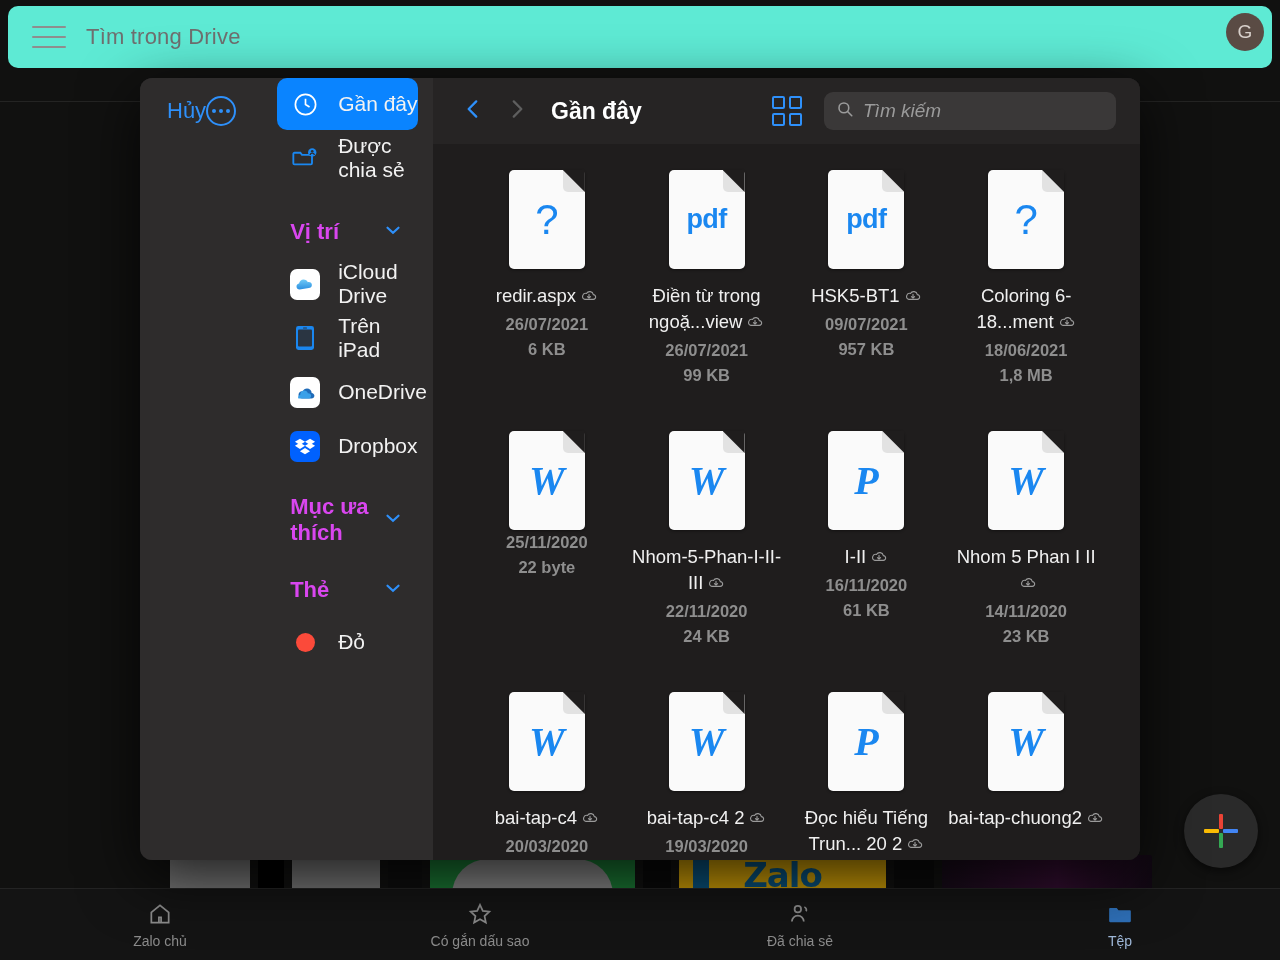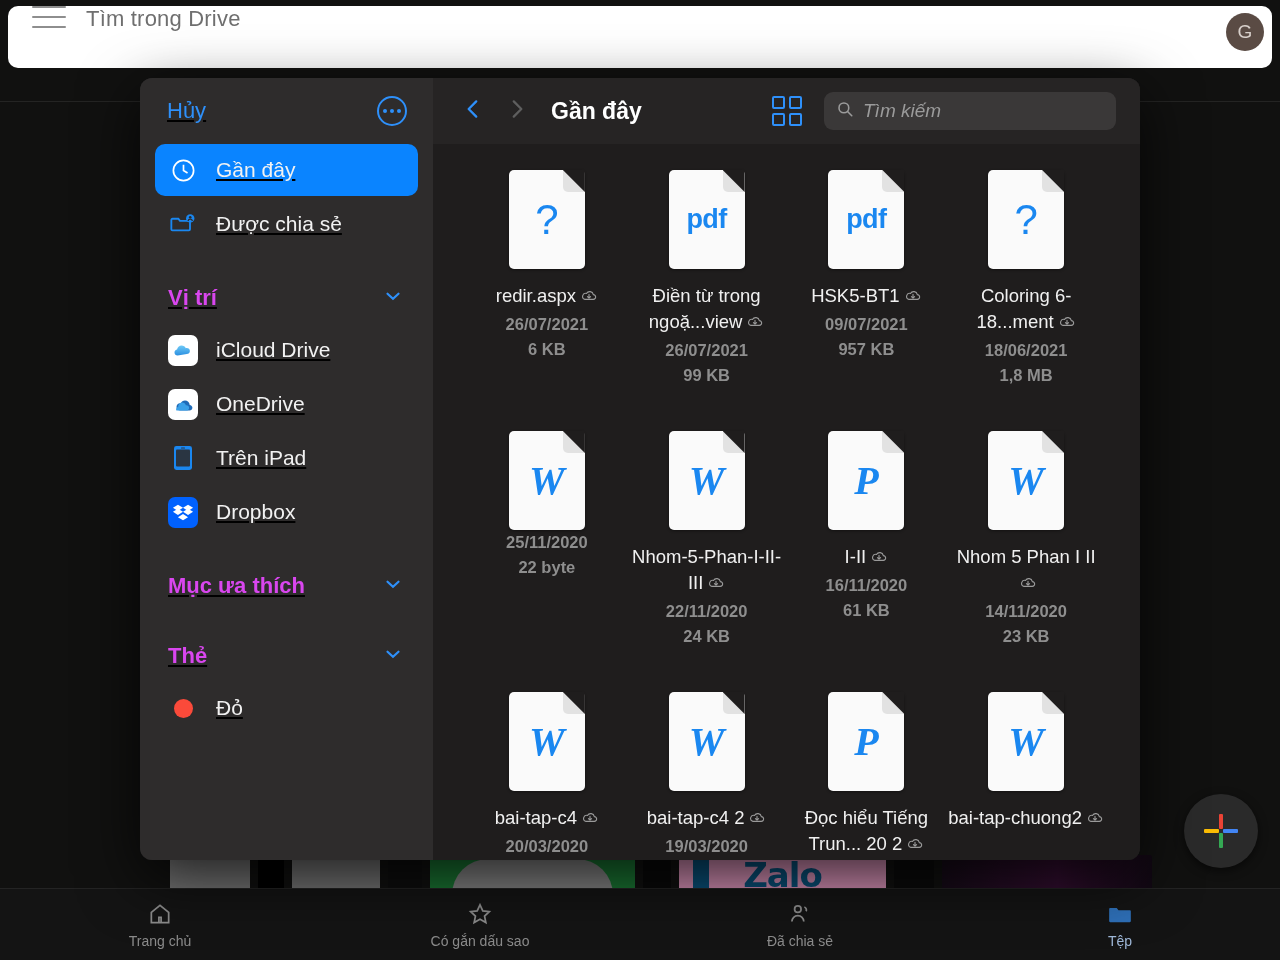--- a/index.html
+++ b/index.html
@@ -9,22 +9,22 @@
     font-family: "Liberation Sans", sans-serif;
     overflow: hidden;
   }
   #root { position: relative; width: 1280px; height: 960px; background: #0e0e0e; }
 
   
   .gd-app { position: absolute; inset: 0; background: #111110; }
 
   .gd-searchbar {
     position: absolute; left: 8px; top: 6px; width: 1264px; height: 62px;
-    background: #ffffff; border-radius: 10px;
-    display: flex; align-items: flex-start; padding: 0 14px;
+    background: #5eead4; border-radius: 10px;
+    display: flex; align-items: center; padding: 0 14px;
   }
   .gd-hamburger { width: 34px; height: 22px; margin-left: 10px; display:flex; flex-direction: column; justify-content: space-between; }
   .gd-hamburger i { display:block; height: 2px; background:#8e8e8e; border-radius:2px;}
   .gd-search-placeholder {
     margin-left: 20px; color: #6f6f6f; font-size: 22px; letter-spacing: .2px;
   }
   .gd-avatar {
     position: absolute; right: 16px; top: 13px; width: 38px; height: 38px; border-radius: 50%;
     background: #5a4b44; color: #d8d0cb; font-size: 19px;
     display: flex; align-items: center; justify-content: center;
@@ -35,21 +35,21 @@
   
   .gd-thumbs { position: absolute; left: 170px; top: 855px; width: 1000px; height: 40px; display:flex; gap: 8px; filter: brightness(.85); }
   .gd-thumb { height: 40px; border-radius: 2px; overflow: hidden; position: relative; }
   .t1 { width: 80px; background: #8a8a8a; }
   .t2 { width: 26px; background: #000; }
   .t3 { width: 88px; background: #8a8a8a; }
   .t4 { width: 34px; background: #111; }
   .t5 { width: 205px; background: #1f8a3c; }
   .t5::after { content:""; position:absolute; left:22px; top:4px; right:22px; bottom:0; background:#9b9b9b; border-radius: 60px 60px 0 0;}
   .t6 { width: 28px; background: #0b0b0b; }
-  .t7 { width: 207px; background: #f9a8d4; }
+  .t7 { width: 207px; background: #eab308; }
   .t8 { width: 40px; background: #0d0d0d; }
   .t9 { width: 210px; background: linear-gradient(90deg,#1a0d1c,#3b1038 55%,#140a16); }
 
   .zalo {
     position:absolute; left:0; top:0; width:100%; height:100%;
     color:#0b5e8e; font-family:"DejaVu Sans", sans-serif; font-weight:700; font-size:34px;
     display:flex; align-items:center; justify-content:center; letter-spacing:-1px;
   }
   .zalo-bar { position:absolute; left:14px; top:2px; width:16px; height:38px; background:#0b5e8e; }
 
@@ -77,21 +77,21 @@
   .gd-tab svg { display:block; }
 
   
   .picker {
     position: absolute; left: 140px; top: 78px; width: 1000px; height: 782px;
     background: #1f1d1d; border-radius: 12px; overflow: hidden;
     box-shadow: 0 18px 60px rgba(0,0,0,.75);
     display: flex;
   }
 
-  .pk-sidebar { width: 293px; background: #2e2c2c; display: flex; flex-direction: column; flex: none; text-decoration: underline; }
+  .pk-sidebar { width: 293px; background: #2e2c2c; display: flex; flex: none; }
   .pk-sb-head {
     height: 66px; display: flex; align-items: center; justify-content: space-between;
     padding: 0 26px 0 27px;
   }
   .pk-cancel { color: #2e90fa; font-size: 22px; }
   .pk-more { width: 30px; height: 30px; border-radius: 50%; border: 2px solid #2e90fa; display:flex; align-items:center; justify-content:center; gap:3px; }
   .pk-more i { width: 4px; height: 4px; border-radius: 50%; background:#2e90fa; display:block; }
 
   .pk-sb-body { padding: 0 15px; overflow: hidden; }
 
@@ -202,21 +202,21 @@
     </div>
 
     <div class="gd-tabbar">
       <div class="gd-tab">
         <span>
           <svg width="26" height="26" viewBox="0 0 24 24" fill="none" stroke="#8b8b8b" stroke-width="1.6">
             <path d="M4 10.5 12 4l8 6.5V20H4z"></path>
               <path d="M11 20v-5h2v5"></path>
           </svg>
         </span>
-        <span class="lbl">Trang chủ</span>
+        <span class="lbl">Zalo chủ</span>
       </div>
       <div class="gd-tab">
         <span>
           <svg width="26" height="26" viewBox="0 0 24 24" fill="none" stroke="#8b8b8b" stroke-width="1.6">
             <path d="M12 3.5l2.6 5.6 6 .7-4.4 4.1 1.2 6-5.4-3-5.4 3 1.2-6L3.4 9.8l6-.7z"></path>
           </svg>
         </span>
         <span class="lbl">Có gắn dấu sao</span>
       </div>
       <div class="gd-tab">
@@ -297,39 +297,39 @@
                   </defs>
                 <path d="M6.6 17.5c-1.8 0-3.1-1.3-3.1-3 0-1.5 1.1-2.7 2.6-2.9.2-2.3 2.1-4.1 4.5-4.1 1.9 0 3.5 1.1 4.2 2.7.3-.1.6-.2 1-.2 1.7 0 3.1 1.3 3.1 3s-1.4 3-3.1 3z" fill="url(#ic1)"></path>
               </svg>
             </span>
           </span>
           <span class="lbl">iCloud Drive</span>
         </div>
 
         <div class="pk-item">
           <span class="ic">
-            <span class="pk-app-ic" style="background:#ffffff;">
-              <svg width="24" height="24" viewBox="0 0 24 24">
-                <path d="M7.4 18.5h11.1c1.6 0 2.9-1.2 2.9-2.8 0-1.5-1.2-2.7-2.7-2.8-.2-2.4-2.2-4.3-4.7-4.3-1.9 0-3.6 1.1-4.3 2.8-.2 0-.4-.1-.6-.1-2 0-3.6 1.6-3.6 3.6 0 2 1.6 3.6 3.6 3.6z" fill="#1f6bb8"></path>
-                <path d="M5.6 18.5h9.8c1.5 0 2.7-1.1 2.7-2.6s-1.2-2.6-2.7-2.6c-.1 0-.3 0-.4.1-.5-1.6-2-2.8-3.8-2.8-2.2 0-4 1.8-4 4 0 .1 0 .3 0 .4-1.2.2-2.1 1.2-2.1 2.4 0 .6.2 1.1.5 1.1z" fill="#3aa0e8"></path>
-              </svg>
-            </span>
-          </span>
-          <span class="lbl">OneDrive</span>
-        </div>
-
-        <div class="pk-item">
-          <span class="ic">
             <svg width="24" height="28" viewBox="0 0 24 28">
               <rect x="3" y="2" width="18" height="24" rx="2.4" fill="#1a87f0"></rect>
               <rect x="5" y="5.6" width="14" height="16.8" rx="1" fill="#2a3542"></rect>
               <rect x="10" y="3.4" width="4" height="1" rx=".5" fill="#2a3542"></rect>
             </svg>
           </span>
           <span class="lbl">Trên iPad</span>
+        </div>
+
+        <div class="pk-item">
+          <span class="ic">
+            <span class="pk-app-ic" style="background:#ffffff;">
+              <svg width="24" height="24" viewBox="0 0 24 24">
+                <path d="M7.4 18.5h11.1c1.6 0 2.9-1.2 2.9-2.8 0-1.5-1.2-2.7-2.7-2.8-.2-2.4-2.2-4.3-4.7-4.3-1.9 0-3.6 1.1-4.3 2.8-.2 0-.4-.1-.6-.1-2 0-3.6 1.6-3.6 3.6 0 2 1.6 3.6 3.6 3.6z" fill="#1f6bb8"></path>
+                <path d="M5.6 18.5h9.8c1.5 0 2.7-1.1 2.7-2.6s-1.2-2.6-2.7-2.6c-.1 0-.3 0-.4.1-.5-1.6-2-2.8-3.8-2.8-2.2 0-4 1.8-4 4 0 .1 0 .3 0 .4-1.2.2-2.1 1.2-2.1 2.4 0 .6.2 1.1.5 1.1z" fill="#3aa0e8"></path>
+              </svg>
+            </span>
+          </span>
+          <span class="lbl">OneDrive</span>
         </div>
 
         <div class="pk-item">
           <span class="ic">
             <span class="pk-app-ic" style="background:#0061fe;">
               <svg width="22" height="22" viewBox="0 0 24 24" fill="#ffffff">
                 <path d="M6.5 4L12 7.4 6.5 10.8 1 7.4z"></path>
                   <path d="M17.5 4L23 7.4l-5.5 3.4L12 7.4z"></path>
                 <path d="M6.5 17.6L12 14.2l5.5 3.4L12 21z"></path>
                   <path d="M1 11.8l5.5 3.4L12 11.8 6.5 8.4z"></path>

